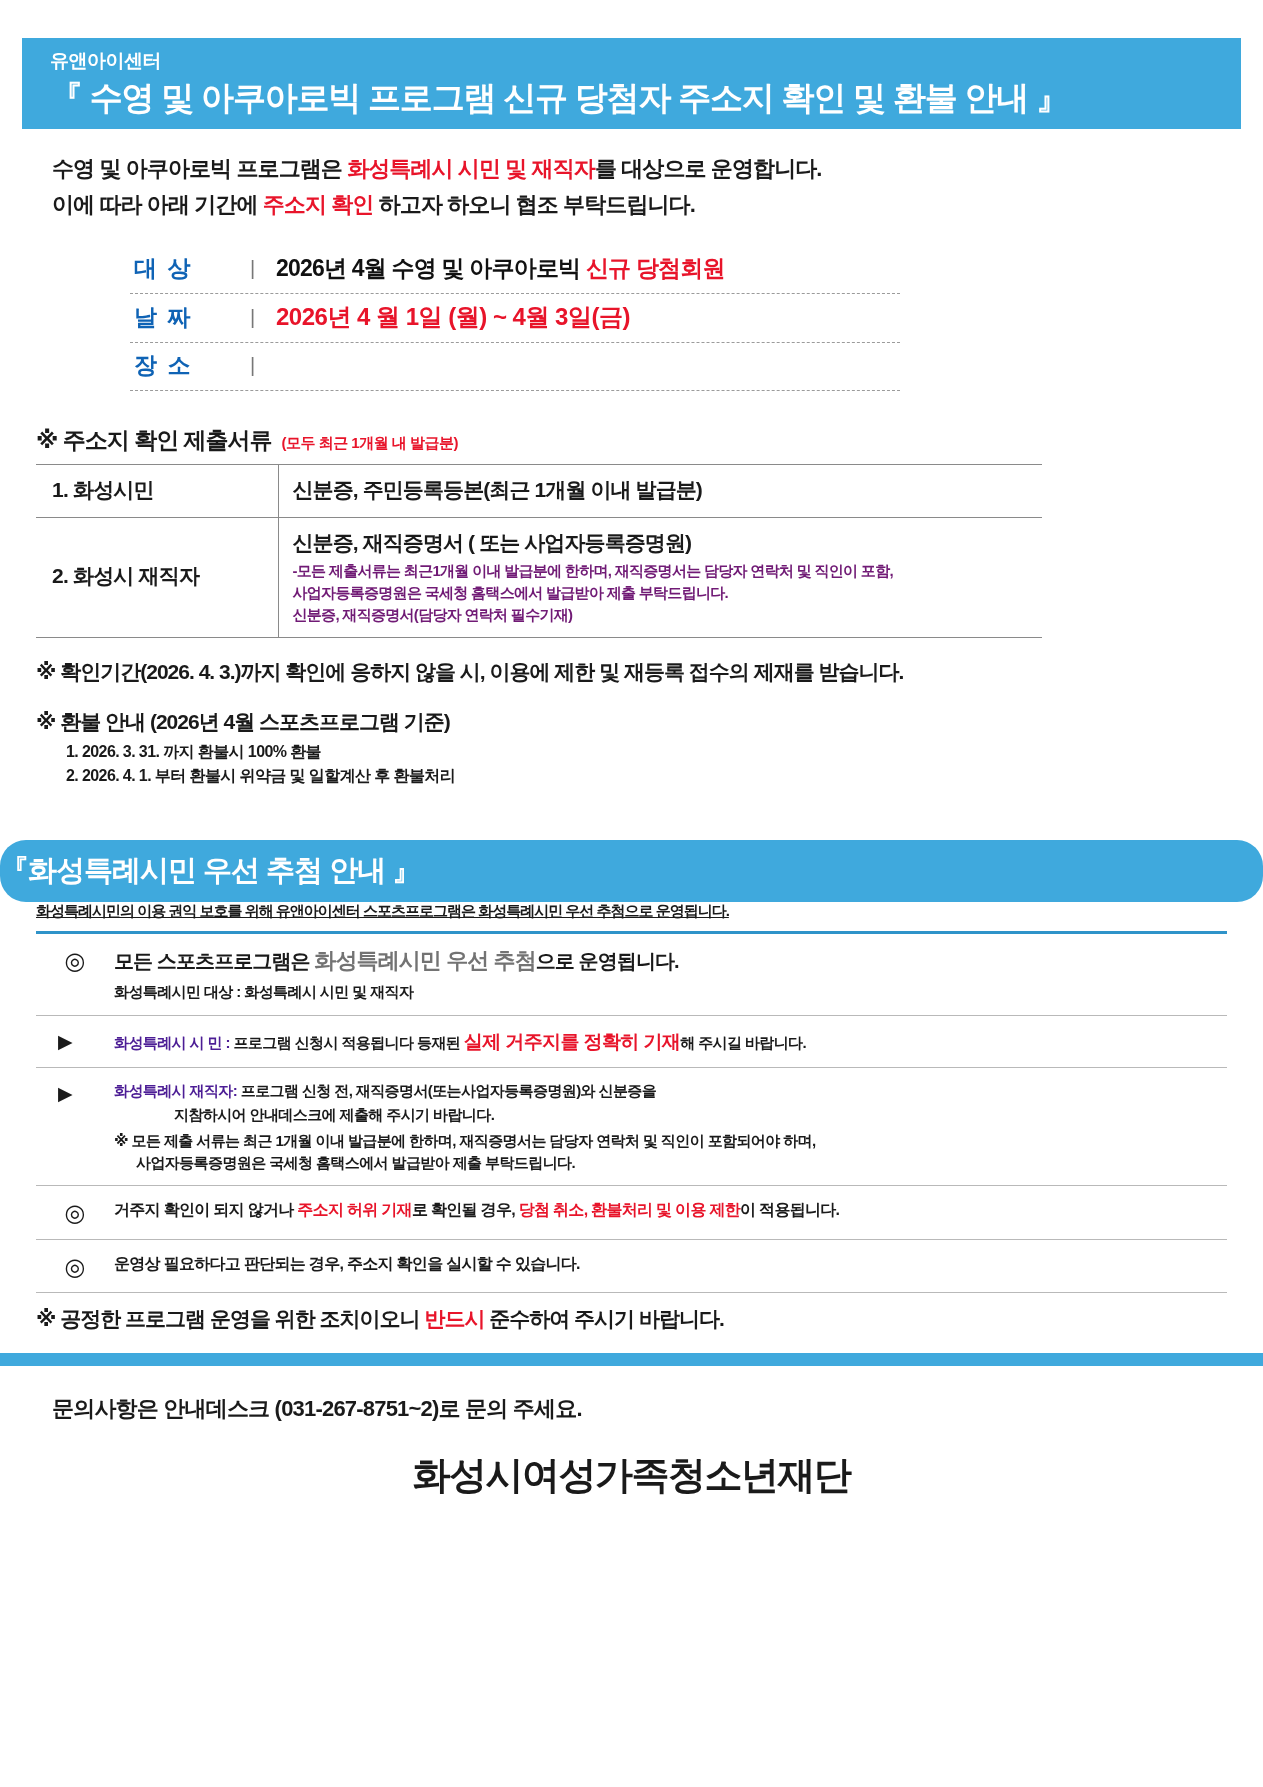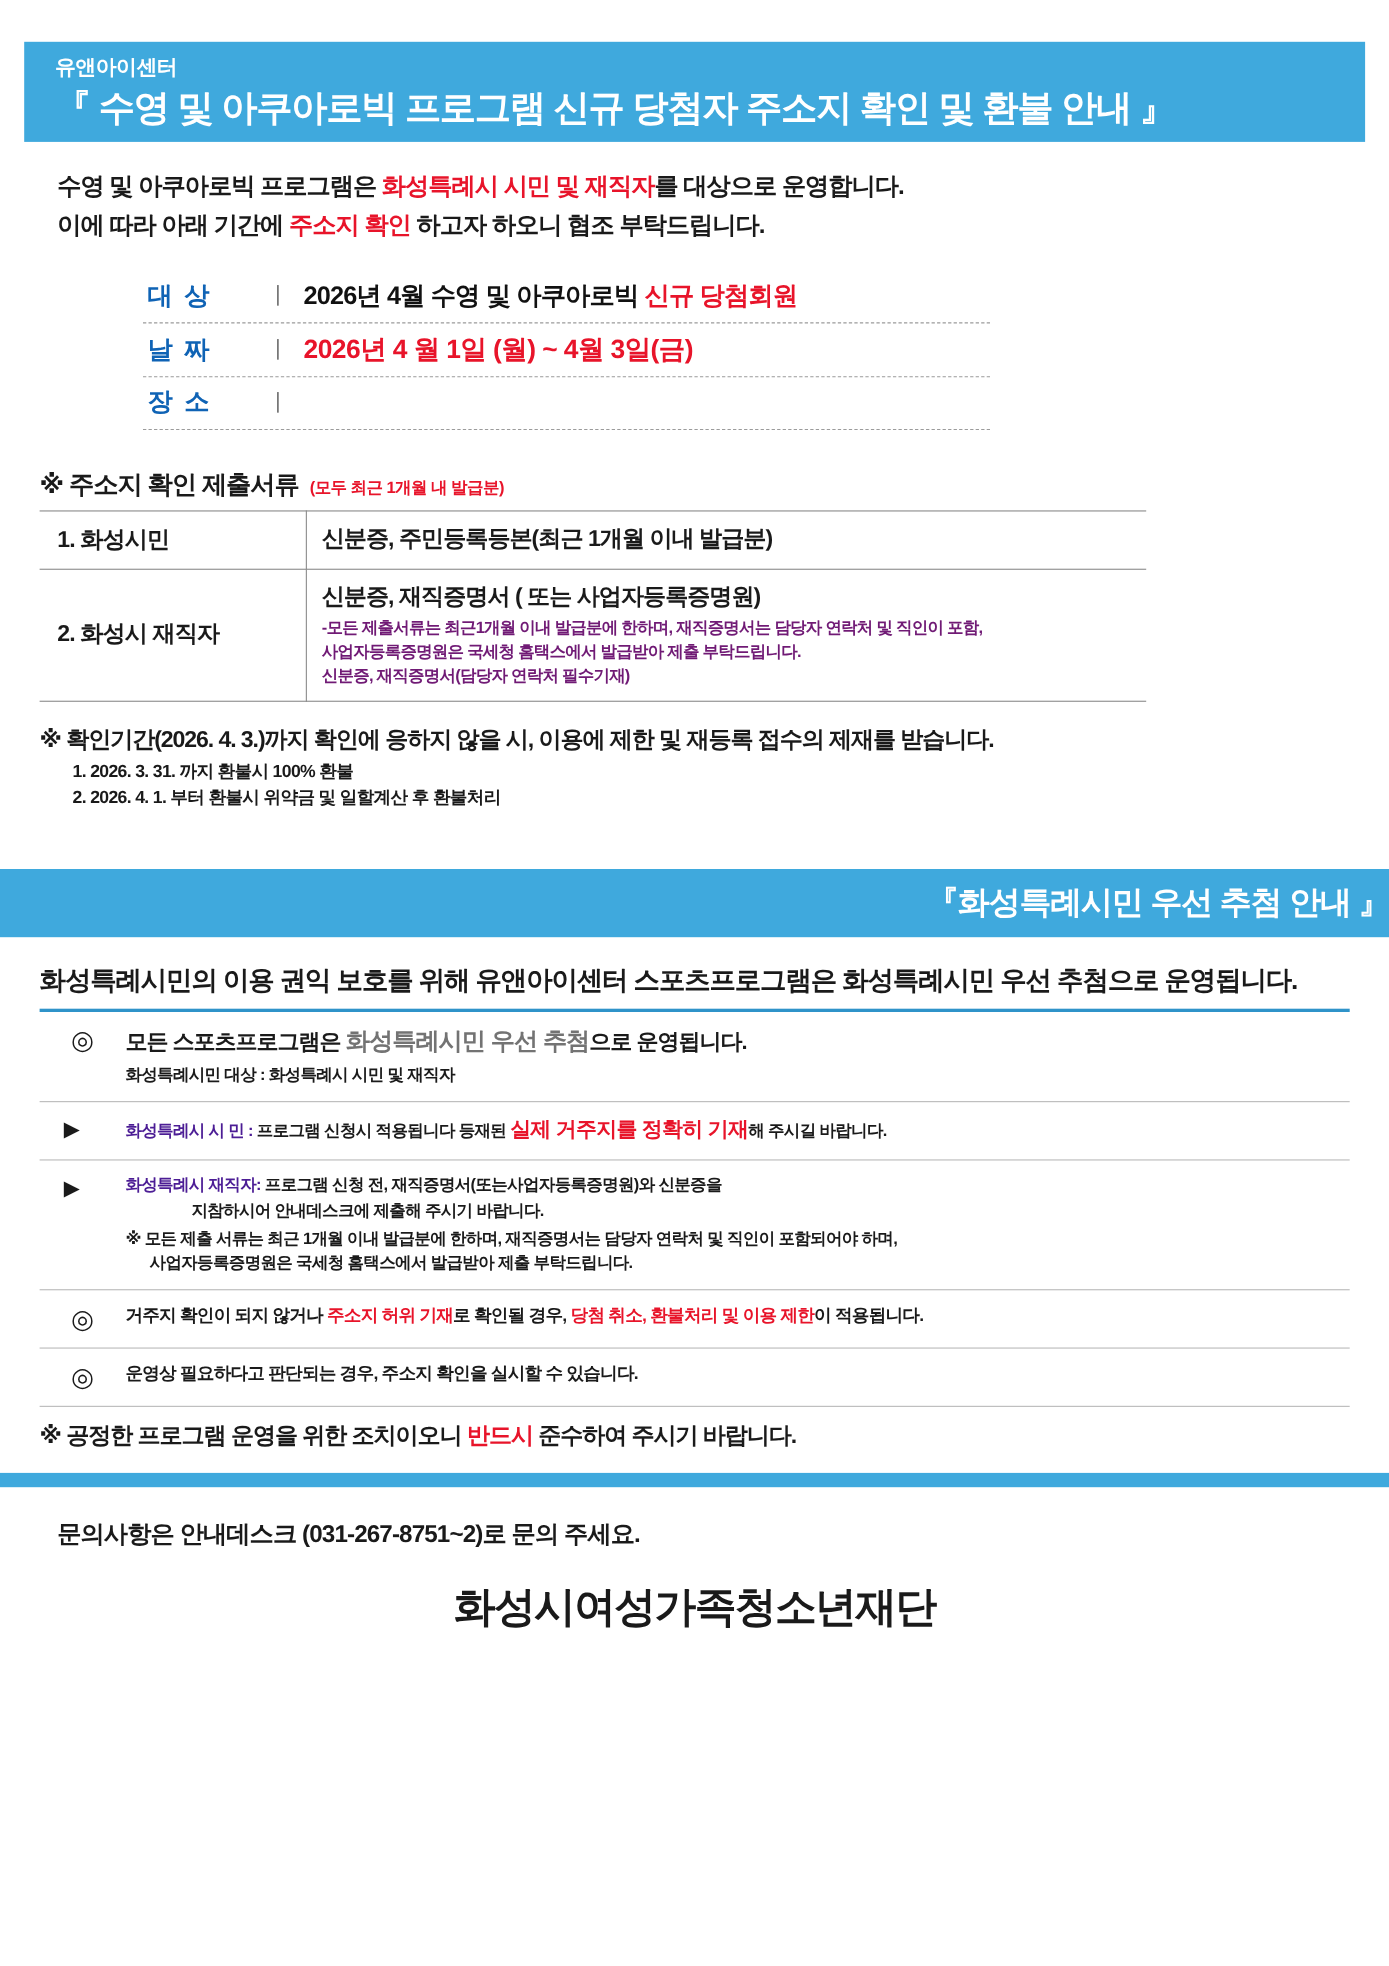--- a/index.html
+++ b/index.html
@@ -136,32 +136,34 @@
     font-weight: 600;
     letter-spacing: -0.6px;
     line-height: 1.5;
   }
 
   
   .sec2-band {
     background: #3fa9dd;
     margin: 52px 0 0 0;
     width: 1263px;
-    text-align: right;
+    text-align: left;
     padding: 11px 0 11px 0;
     color: #ffffff;
     font-size: 29px;
     font-weight: 800;
     letter-spacing: -1px;
+    border-radius: 26px;
   }
   .sec2-lead {
-    margin: 23px 0 0 36px;
-    font-size: 24px;
-    font-weight: 800;
-    letter-spacing: -1px;
+    margin: 0 0 0 36px;
+    font-size: 15px;
+    font-weight: 800;
+    letter-spacing: -1px;
+    text-decoration: underline;
   }
   .sec2-rule {
     margin: 10px 36px 0 36px;
     height: 3px;
     background: #2f93c9;
   }
 
   .item-row {
     display: flex;
     align-items: flex-start;
@@ -298,20 +300,21 @@
         <div class="doc-sub">-모든 제출서류는 최근1개월 이내 발급분에 한하며, 재직증명서는 담당자 연락처 및 직인이 포함,</div>
         <div class="doc-sub" style="margin-top:0"> 사업자등록증명원은 국세청 홈택스에서 발급받아 제출 부탁드립니다.</div>
         <div class="doc-sub" style="margin-top:0">신분증, 재직증명서(담당자 연락처 필수기재)</div>
       </td>
     </tr>
   </tbody>
     </table>
 
   <div class="notice">※ 확인기간(2026. 4. 3.)까지 확인에 응하지 않을 시,  이용에 제한 및  재등록 접수의 제재를 받습니다.</div>
 
+  <div class="notice notice2">※ 환불 안내  (2026년 4월 스포츠프로그램 기준)</div>
   <div class="refund-list">
     <div>1. 2026. 3. 31. 까지 환불시 100% 환불</div>
     <div>2. 2026.  4.  1. 부터 환불시  위약금 및 일할계산 후 환불처리</div>
   </div>
 
   <div class="sec2-band">『화성특례시민  우선 추첨 안내 』</div>
 
   <div class="sec2-lead">화성특례시민의 이용 권익 보호를 위해 유앤아이센터 스포츠프로그램은 화성특례시민 우선 추첨으로 운영됩니다.</div>
   <div class="sec2-rule"></div>
 

